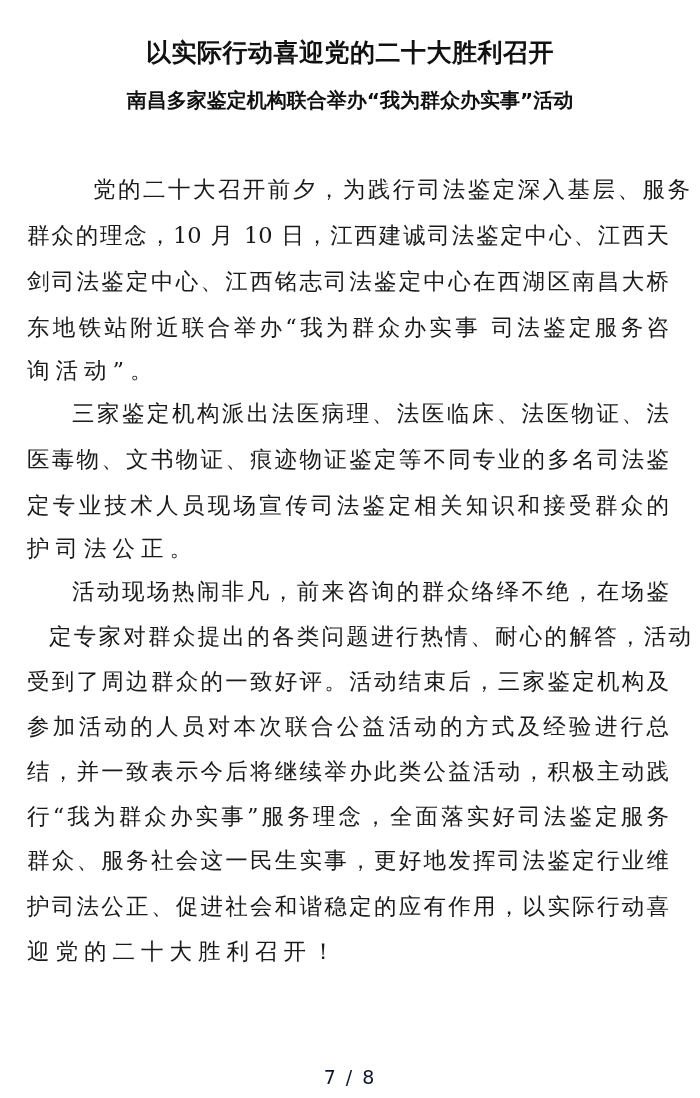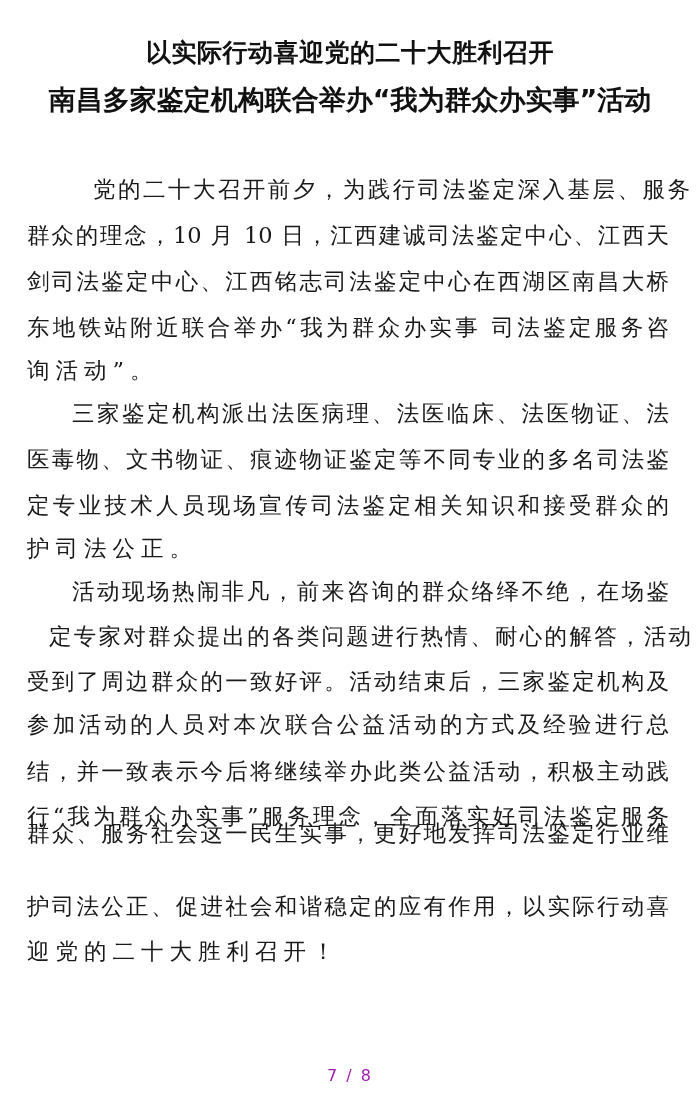--- a/index.html
+++ b/index.html
@@ -33,21 +33,21 @@
       white-space: nowrap;
     }
     .title-1 {
       top: 38px;
       font-size: 25px;
       line-height: 30px;
       letter-spacing: 0.5px;
     }
     .title-2 {
       top: 83px;
-      font-size: 27px;
+      font-size: 20px;
       line-height: 34px;
       letter-spacing: 0px;
     }
     .body-line {
       position: absolute;
       left: 27px;
       width: 642px;
       font-size: 22.5px;
       line-height: 26px;
       height: 26px;
@@ -66,22 +66,22 @@
       text-align-last: left;
       letter-spacing: 6px;
     }
     .page-number {
       position: absolute;
       top: 1066px;
       left: 0;
       width: 700px;
       text-align: center;
       font-family: "DejaVu Sans", "Liberation Sans", sans-serif;
-      font-size: 16px;
-      color: #a21caf;
+      font-size: 19px;
+      color: #0f172a;
       letter-spacing: 2px;
     }
   </style>
 </head>
 <body>
 
 <div class="page">
 
   <div class="title title-1">以实际行动喜迎党的二十大胜利召开</div>
   <div class="title title-2">南昌多家鉴定机构联合举办“我为群众办实事”活动</div>
@@ -98,22 +98,22 @@
     <div class="body-line indent" style="top: 400px; letter-spacing: 0px;">三家鉴定机构派出法医病理、法医临床、法医物证、法</div>
     <div class="body-line" style="top: 446px; letter-spacing: 0px;">医毒物、文书物证、痕迹物证鉴定等不同专业的多名司法鉴</div>
     <div class="body-line" style="top: 492px; letter-spacing: 0px;">定专业技术人员现场宣传司法鉴定相关知识和接受群众的</div>
     <div class="body-line last" style="top:535px">护司法公正。</div>
   </div>
 
   <div>
     <div class="body-line indent" style="top: 578px; letter-spacing: 0px;">活动现场热闹非凡，前来咨询的群众络绎不绝，在场鉴</div>
     <div class="body-line" style="top: 623px; letter-spacing: 0px; margin-left: 22px;">定专家对群众提出的各类问题进行热情、耐心的解答，活动</div>
     <div class="body-line" style="top: 668px; letter-spacing: 0px;">受到了周边群众的一致好评。活动结束后，三家鉴定机构及</div>
-    <div class="body-line" style="top: 713px; letter-spacing: 0px; font-family: Liberation Mono, monospace;">参加活动的人员对本次联合公益活动的方式及经验进行总</div>
+    <div class="body-line" style="top: 713px; letter-spacing: 0px;">参加活动的人员对本次联合公益活动的方式及经验进行总</div>
     <div class="body-line" style="top: 758px; letter-spacing: 0px;">结，并一致表示今后将继续举办此类公益活动，积极主动践</div>
     <div class="body-line" style="top: 803px; letter-spacing: 0px;">行“我为群众办实事”服务理念，全面落实好司法鉴定服务</div>
-    <div class="body-line" style="top: 820px; letter-spacing: 0px;">群众、服务社会这一民生实事，更好地发挥司法鉴定行业维</div>
+    <div class="body-line" style="top: 847px; letter-spacing: 0px;">群众、服务社会这一民生实事，更好地发挥司法鉴定行业维</div>
     <div class="body-line" style="top: 893px; letter-spacing: 0px;">护司法公正、促进社会和谐稳定的应有作用，以实际行动喜</div>
     <div class="body-line last" style="top:938px">迎党的二十大胜利召开！</div>
   </div>
 
   <div class="page-number">7 / 8</div>
 </div>
 
 </body></html>

